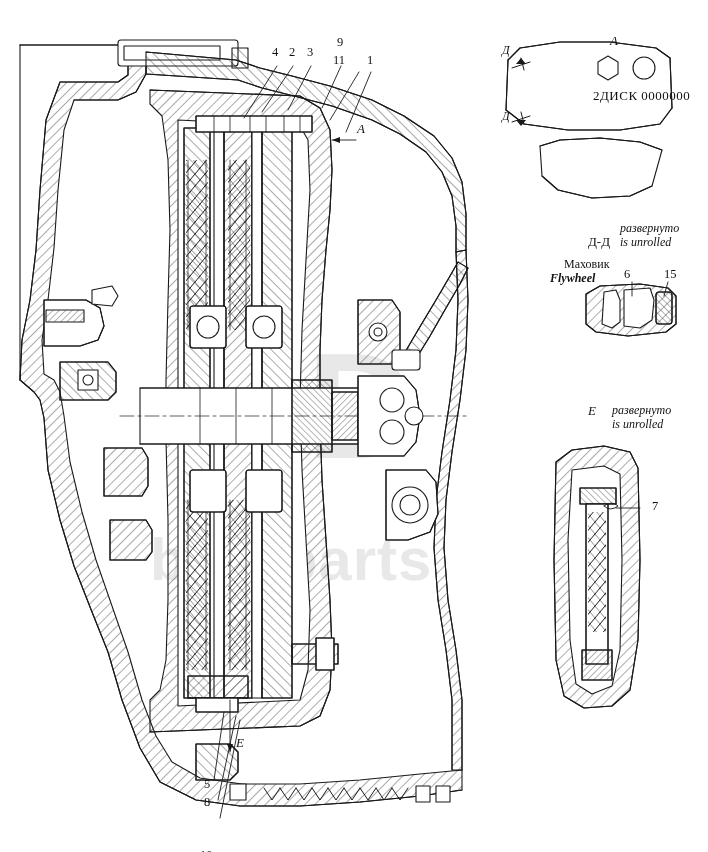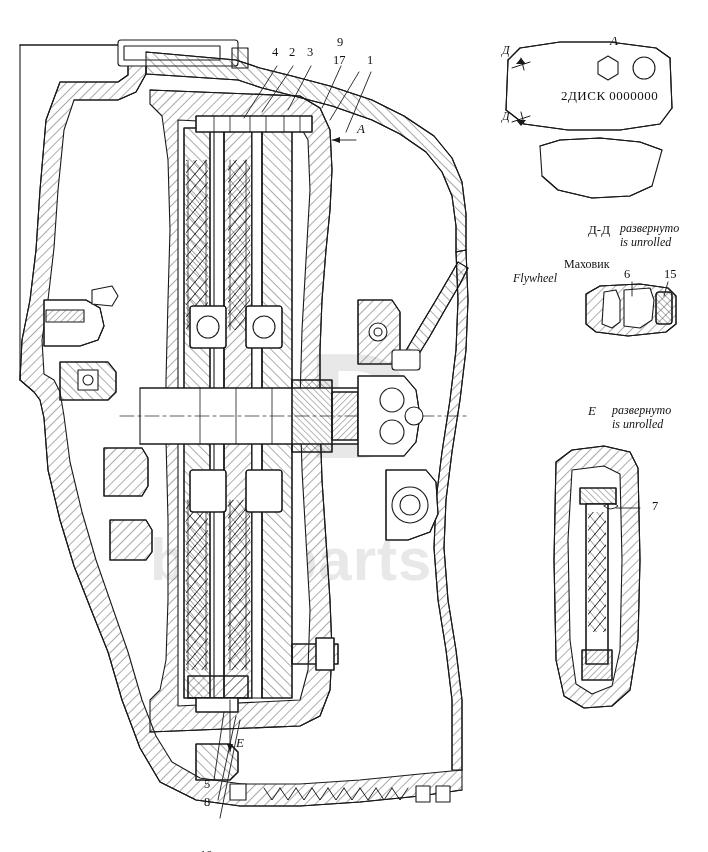--- a/index.html
+++ b/index.html
@@ -55,20 +55,21 @@
     top: 320px;
     font-size: 150px;
     font-weight: bold;
     letter-spacing: -6px;
   }
   .disc-text {
     position: absolute;
     font-family: "Liberation Serif", serif;
     font-size: 13px;
     letter-spacing: 0.5px;
+    margin-left: 32px;
   }
 </style>
 </head>
 <body>
 
 <div id="page">
 
   <div class="wm wm-logo">GD</div>
   <div class="wm wm-text">bus-parts</div>
 
@@ -342,40 +343,40 @@
         <path d="M604,506 q8,-6 14,0 q-8,6 -14,0"></path>
         <line x1="616" y1="508" x2="640" y2="508"></line>
       </g>
     </g>
   </svg>
 
   <div class="lbl num" style="left:272px; top:46px;">4</div>
   <div class="lbl num" style="left:289px; top:46px;">2</div>
   <div class="lbl num" style="left:307px; top:46px;">3</div>
   <div class="lbl num" style="left:337px; top:36px;">9</div>
-  <div class="lbl num" style="left:333px; top:54px;">17</div>
+  <div class="lbl num" style="left:333px; top:54px;">11</div>
   <div class="lbl num" style="left:367px; top:54px;">1</div>
 
   <div class="lbl cap ital" style="left:357px; top:122px;">A</div>
   <div class="lbl cap ital" style="left:236px; top:736px;">E</div>
 
   <div class="lbl num" style="left:204px; top:778px;">5</div>
   <div class="lbl num" style="left:204px; top:796px;">8</div>
   <div class="lbl num" style="left:200px; top:849px;">10</div>
 
   <div class="lbl cap ital" style="left:610px; top:34px;">A</div>
   <div class="lbl ital" style="left:502px; top:44px;">Д</div>
   <div class="lbl ital" style="left:502px; top:110px;">Д</div>
   <div class="disc-text" style="left:561px; top:88px;">2ДИСК 0000000</div>
 
-  <div class="lbl cap" style="left:588px; top:223px;">Д-Д</div>
+  <div class="lbl cap" style="left:588px; top:235px;">Д-Д</div>
   <div class="lbl ital" style="left:620px; top:222px;">развернуто</div>
   <div class="lbl ital" style="left:620px; top:236px;">is unrolled</div>
   <div class="lbl" style="left:564px; top:258px;">Маховик</div>
-  <div class="lbl ital" style="left:513px; top:272px;">Flywheel</div>
+  <div class="lbl ital" style="left:550px; top:272px;font-weight:bold;">Flywheel</div>
   <div class="lbl num" style="left:624px; top:268px;">6</div>
   <div class="lbl num" style="left:664px; top:268px;">15</div>
 
   <div class="lbl cap ital" style="left:588px; top:404px;">E</div>
   <div class="lbl ital" style="left:612px; top:404px;">развернуто</div>
   <div class="lbl ital" style="left:612px; top:418px;">is unrolled</div>
   <div class="lbl num" style="left:652px; top:500px;">7</div>
 
 </div>
 

